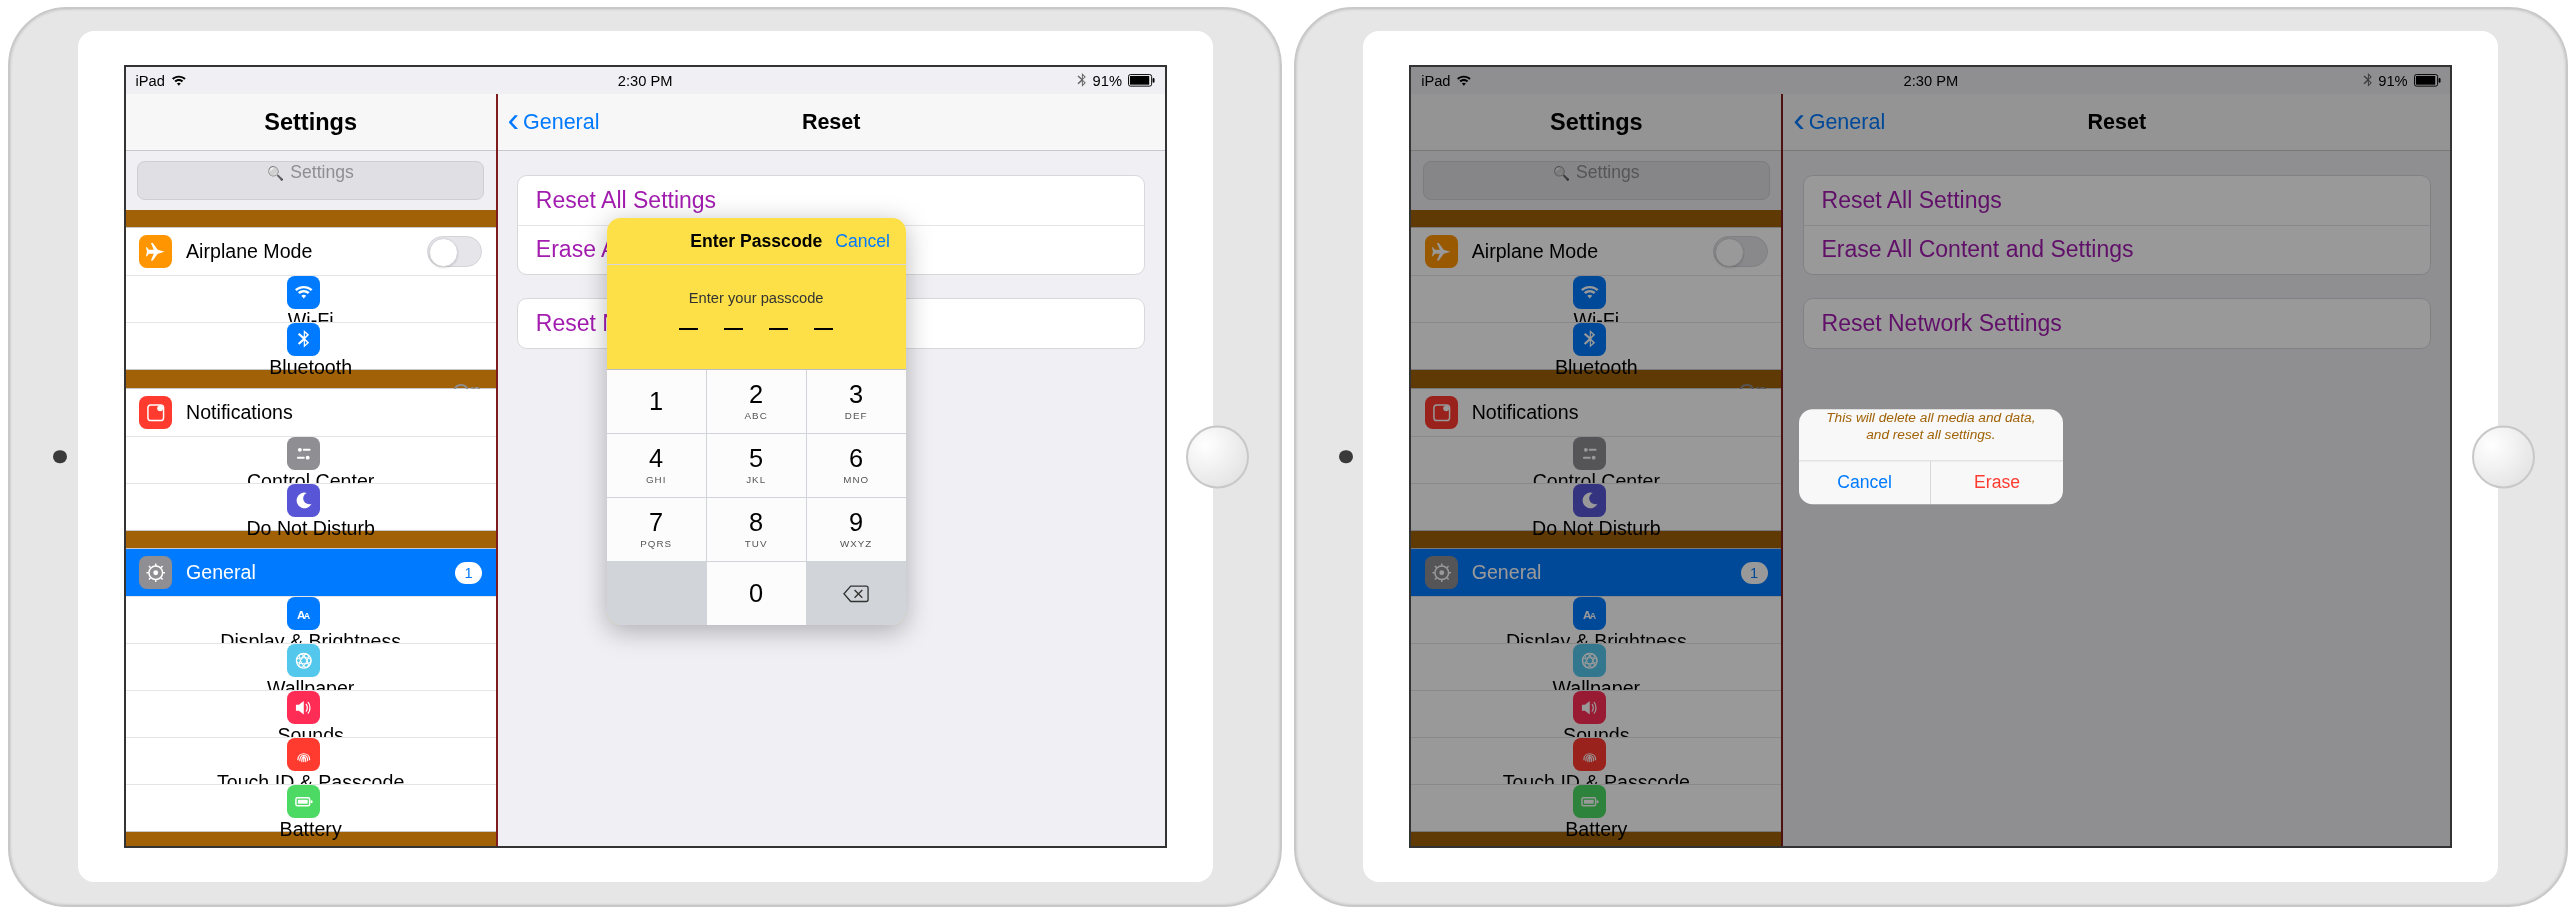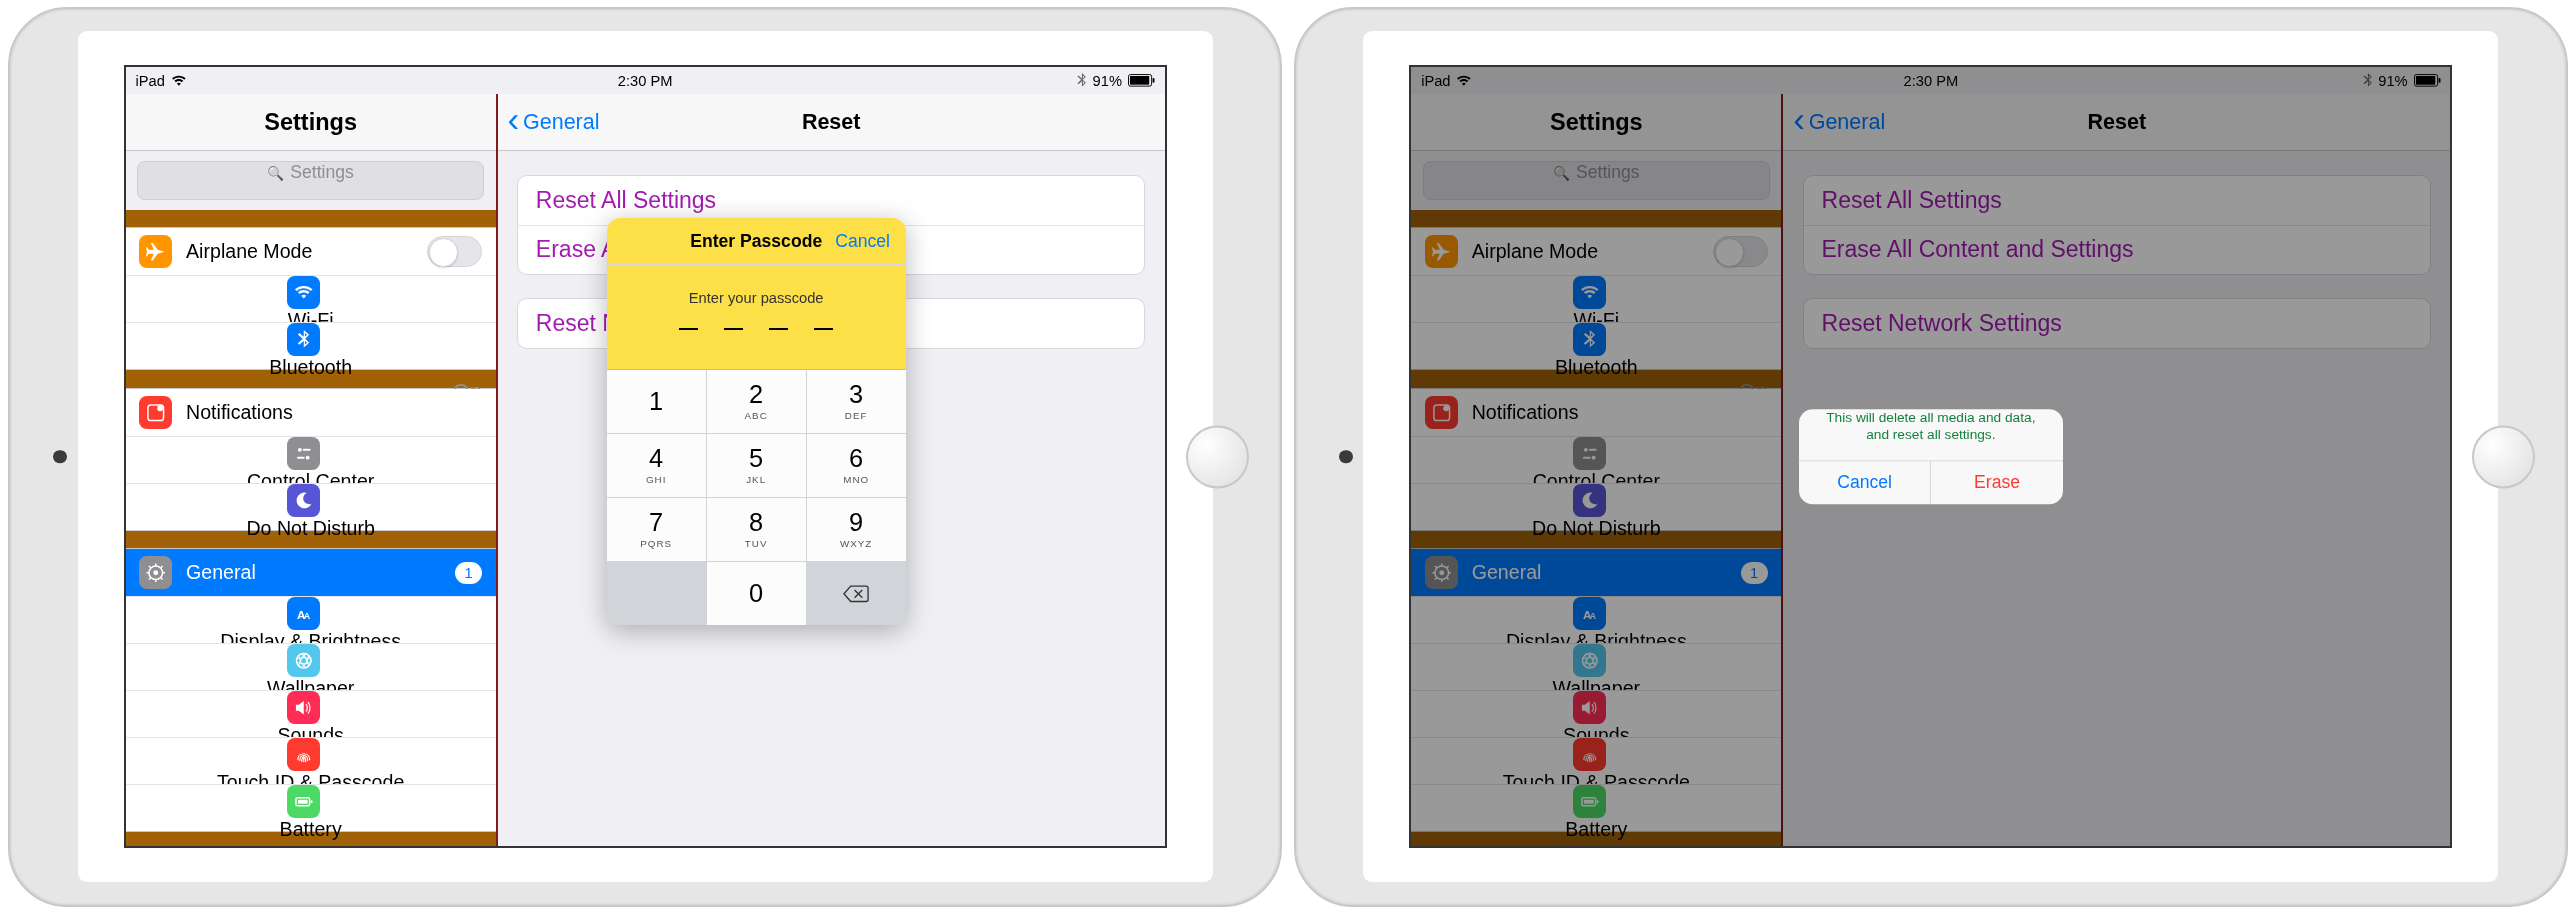--- a/index.html
+++ b/index.html
@@ -1,19 +1,19 @@
 <!DOCTYPE html>
 <html><head>
 <meta charset="utf-8">
 <style>
 * { margin: 0; padding: 0; box-sizing: border-box; font-family: -apple-system, "Helvetica Neue", Helvetica, Arial, sans-serif; -webkit-font-smoothing: antialiased; }
 body { background: #fff; width: 2576px; height: 913px; display: flex; gap: 11.7px; justify-content: center; align-items: center; }
 
 .ipad-frame { width: 1274px; height: 900px; background: #e6e6e6; border-radius: 59px; border: 2px solid #c8c8c8; display: flex; align-items: center; justify-content: center; box-shadow: inset 0 0 2.9px rgba(0,0,0,0.2); position: relative; }
-.bezel { width: 1135px; height: 851px; background: #fff; border-radius: 9px; display: flex; align-items: center; justify-content: center; }
+.bezel { width: 1135px; height: 851px; background: #fff; border-radius: 16px; display: flex; align-items: center; justify-content: center; }
 .camera { width: 13.7px; height: 13.7px; border-radius: 50%; background: #3a3a3a; position: absolute; left: 43px; top: 50%; transform: translateY(-50%); }
 .home-btn { width: 63px; height: 63px; border-radius: 50%; border: 2.9px solid #c8c8c8; background: radial-gradient(circle at 30% 30%, #fff, #ddd); position: absolute; right: 31px; top: 50%; transform: translateY(-50%); }
 
 .screen { width: 1043px; height: 783px; border: 2px solid #333; background: #efeff4; position: relative; overflow: hidden; display: flex; flex-direction: column; }
 .status-bar { height: 27px; display: flex; align-items: center; justify-content: space-between; padding: 0 9.8px; font-size: 15.7px; color: #000; }
 .status-left { display: flex; align-items: center; gap: 5.9px; font-size: 14.7px; }
 .status-right { display: flex; align-items: center; gap: 5.9px; font-size: 14.7px; }
 .status-center { position: absolute; left: 50%; transform: translateX(-50%); font-size: 14.7px; }
 
 .main { flex: 1; display: flex; overflow: hidden; }
@@ -56,21 +56,21 @@
 .keypad { display: grid; grid-template-columns: repeat(3, 1fr); background: #d1d4d9; gap: 1px; border-top: 1px solid #b9bcc1; }
 .key { background: #fcfcfd; height: 63px; display: flex; flex-direction: column; align-items: center; justify-content: center; }
 .key.gray { background: #d1d4d9; }
 .key-num { font-size: 25.4px; font-weight: 400; line-height: 1; }
 .key-let { font-size: 9.8px; letter-spacing: 1px; color: #555; margin-top: 2px; }
 
 
 .dim { position: absolute; inset: 0; background: rgba(0,0,0,0.4); }
 .alert { position: absolute; width: 264px; left: 50%; top: 50%; transform: translate(-50%, -50%); background: #f8f8f8; border-radius: 13.7px; overflow: hidden; text-align: center; }
 .alert-title { font-weight: 600; font-size: 17.6px; padding: 17.6px 13.7px 3.9px; }
-.alert-msg { font-size: 13.7px; color: #15803d; padding: 0 17.6px 15.7px; line-height: 1.3; }
+.alert-msg { font-size: 13.7px; color: #a16207; padding: 0 17.6px 15.7px; line-height: 1.3; font-style: italic; }
 .alert-btns { display: flex; border-top: 1px solid #d8d8dc; }
 .alert-btn { flex: 1; height: 43px; display: flex; align-items: center; justify-content: center; font-size: 17.6px; color: #007aff; }
 .alert-btn + .alert-btn { border-left: 1px solid #d8d8dc; }
 .alert-btn.destructive { color: #ff3b30; }
 </style>
 </head>
 <body>
 
 <div class="ipad-frame">
   <div class="camera"></div>

